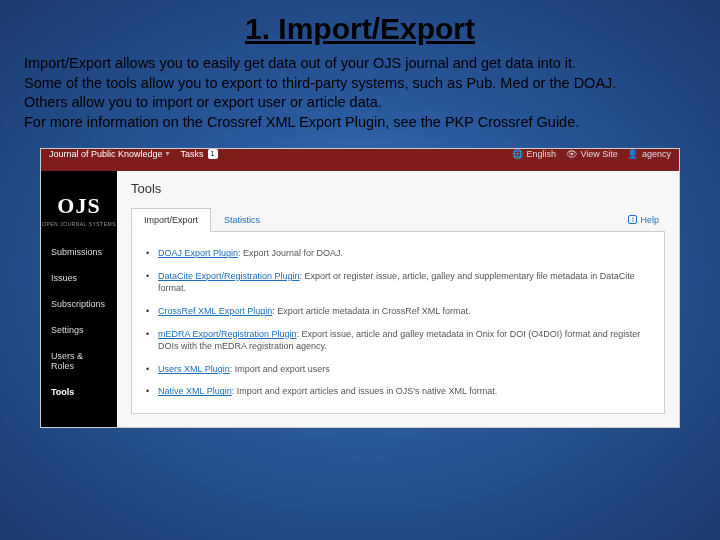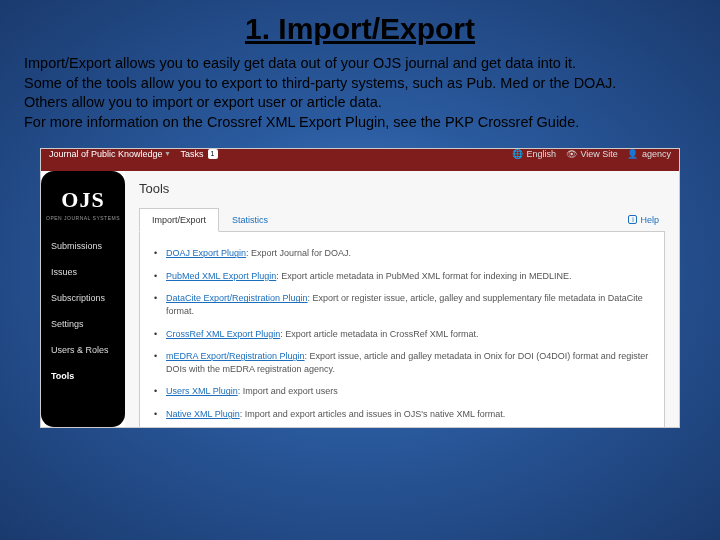--- a/index.html
+++ b/index.html
@@ -58,25 +58,24 @@
     font-size: 7px;
     padding: 0 3px;
     margin-left: 4px;
     line-height: 10px;
   }
   .topbar .spacer { flex: 1; }
   .topbar .right-item { margin-left: 10px; display: flex; align-items: center; color: #ddd; }
   .ticon { font-size: 9px; margin-right: 3px; }
   .body-area { display: flex; height: calc(100% - 22px); }
   .sidebar {
-    width: 84px;
+    width: 76px;
     background: #000;
     color: #fff;
-    padding-top: 12px;
-    border-radius: 13px;
+    padding-top: 18px;
   }
   .logo {
     color: #fff;
     font-family: Georgia, serif;
     font-size: 22px;
     font-weight: bold;
     text-align: center;
     padding: 4px 0 2px 0;
     letter-spacing: 1px;
   }
@@ -222,21 +221,20 @@
           <div class="tab-spacer"></div>
           <div class="help">
             <span class="hicon">i</span>
             <span>Help</span>
           </div>
         </div>
 
         <div class="panel">
           <ul class="plugin-list">
             <li><span class="plink">DOAJ Export Plugin</span><span class="pdesc">: </span><span class="pdesc">Export Journal for DOAJ.</span></li>
-            <li><span class="plink">PubMed XML Export Plugin</span><span class="pdesc">: </span><span class="pdesc">Export article metadata in PubMed XML format for indexing in MEDLINE.</span></li>
             <li><span class="plink">DataCite Export/Registration Plugin</span><span class="pdesc">: </span><span class="pdesc">Export or register issue, article, galley and supplementary file metadata in DataCite format.</span></li>
             <li><span class="plink">CrossRef XML Export Plugin</span><span class="pdesc">: </span><span class="pdesc">Export article metadata in CrossRef XML format.</span></li>
             <li><span class="plink">mEDRA Export/Registration Plugin</span><span class="pdesc">: </span><span class="pdesc">Export issue, article and galley metadata in Onix for DOI (O4DOI) format and register DOIs with the mEDRA registration agency.</span></li>
             <li><span class="plink">Users XML Plugin</span><span class="pdesc">: </span><span class="pdesc">Import and export users</span></li>
             <li><span class="plink">Native XML Plugin</span><span class="pdesc">: </span><span class="pdesc">Import and export articles and issues in OJS's native XML format.</span></li>
           </ul>
         </div>
       </div>
     </div>
   </div>

